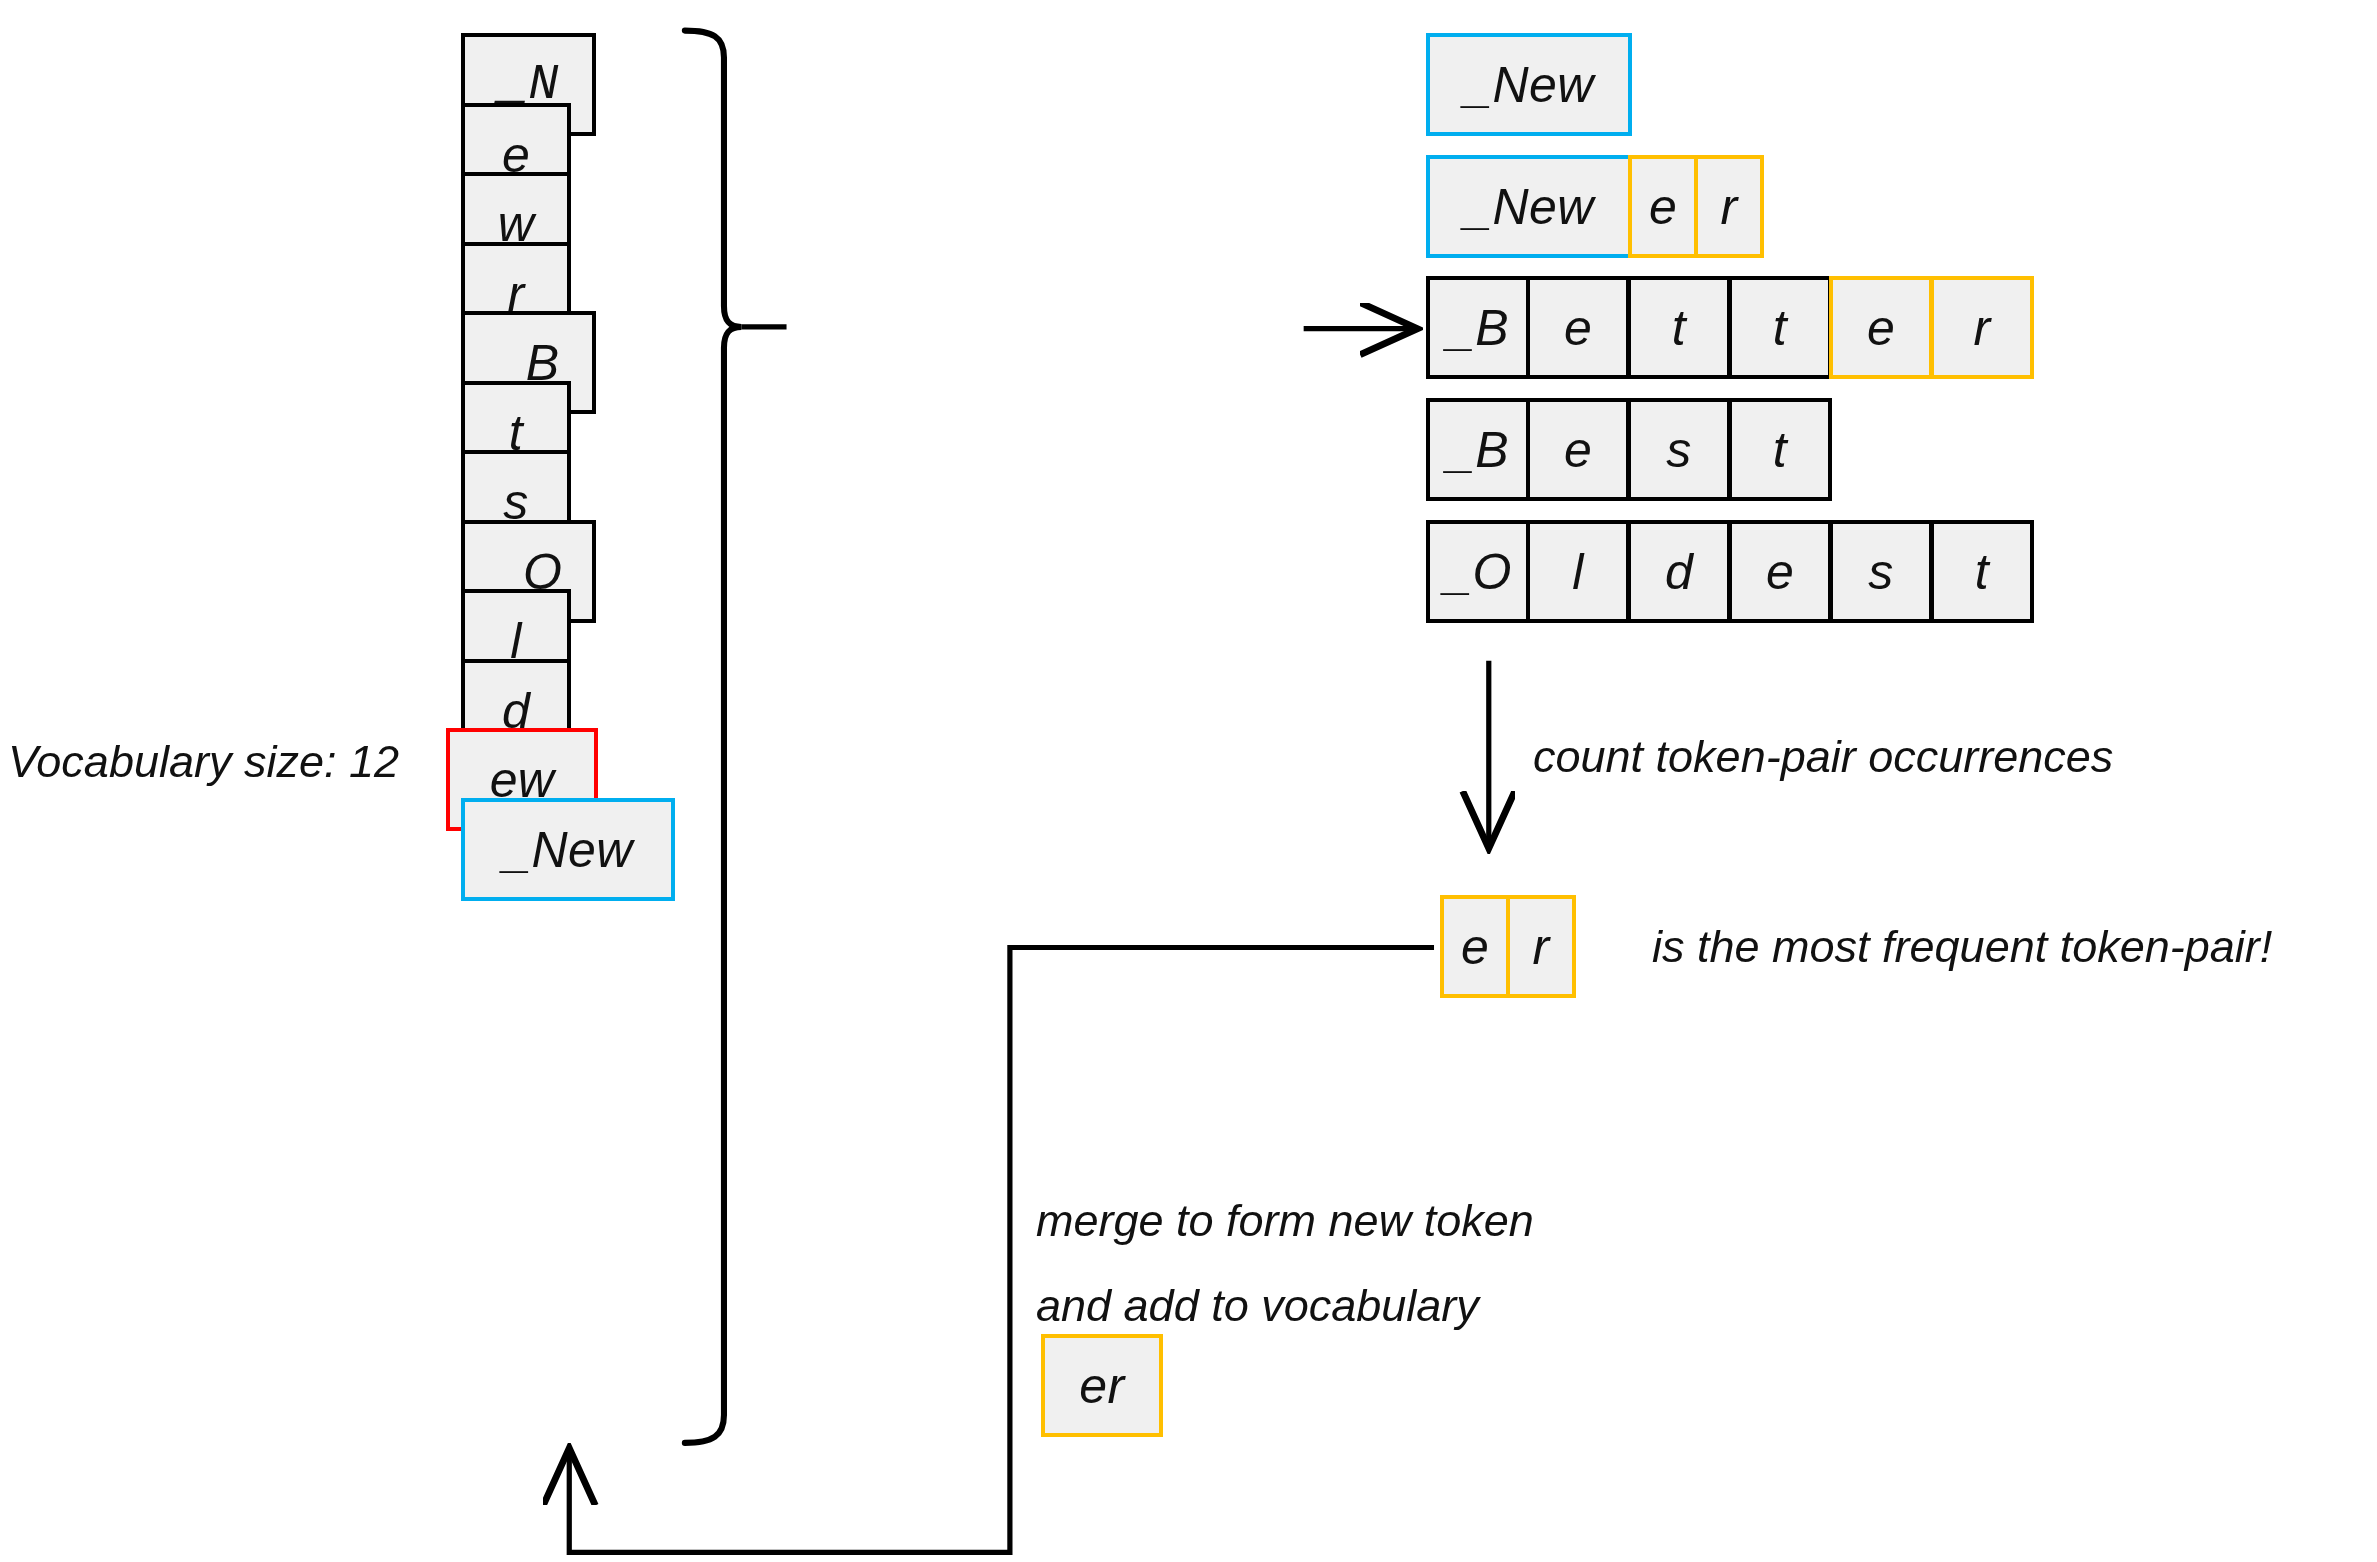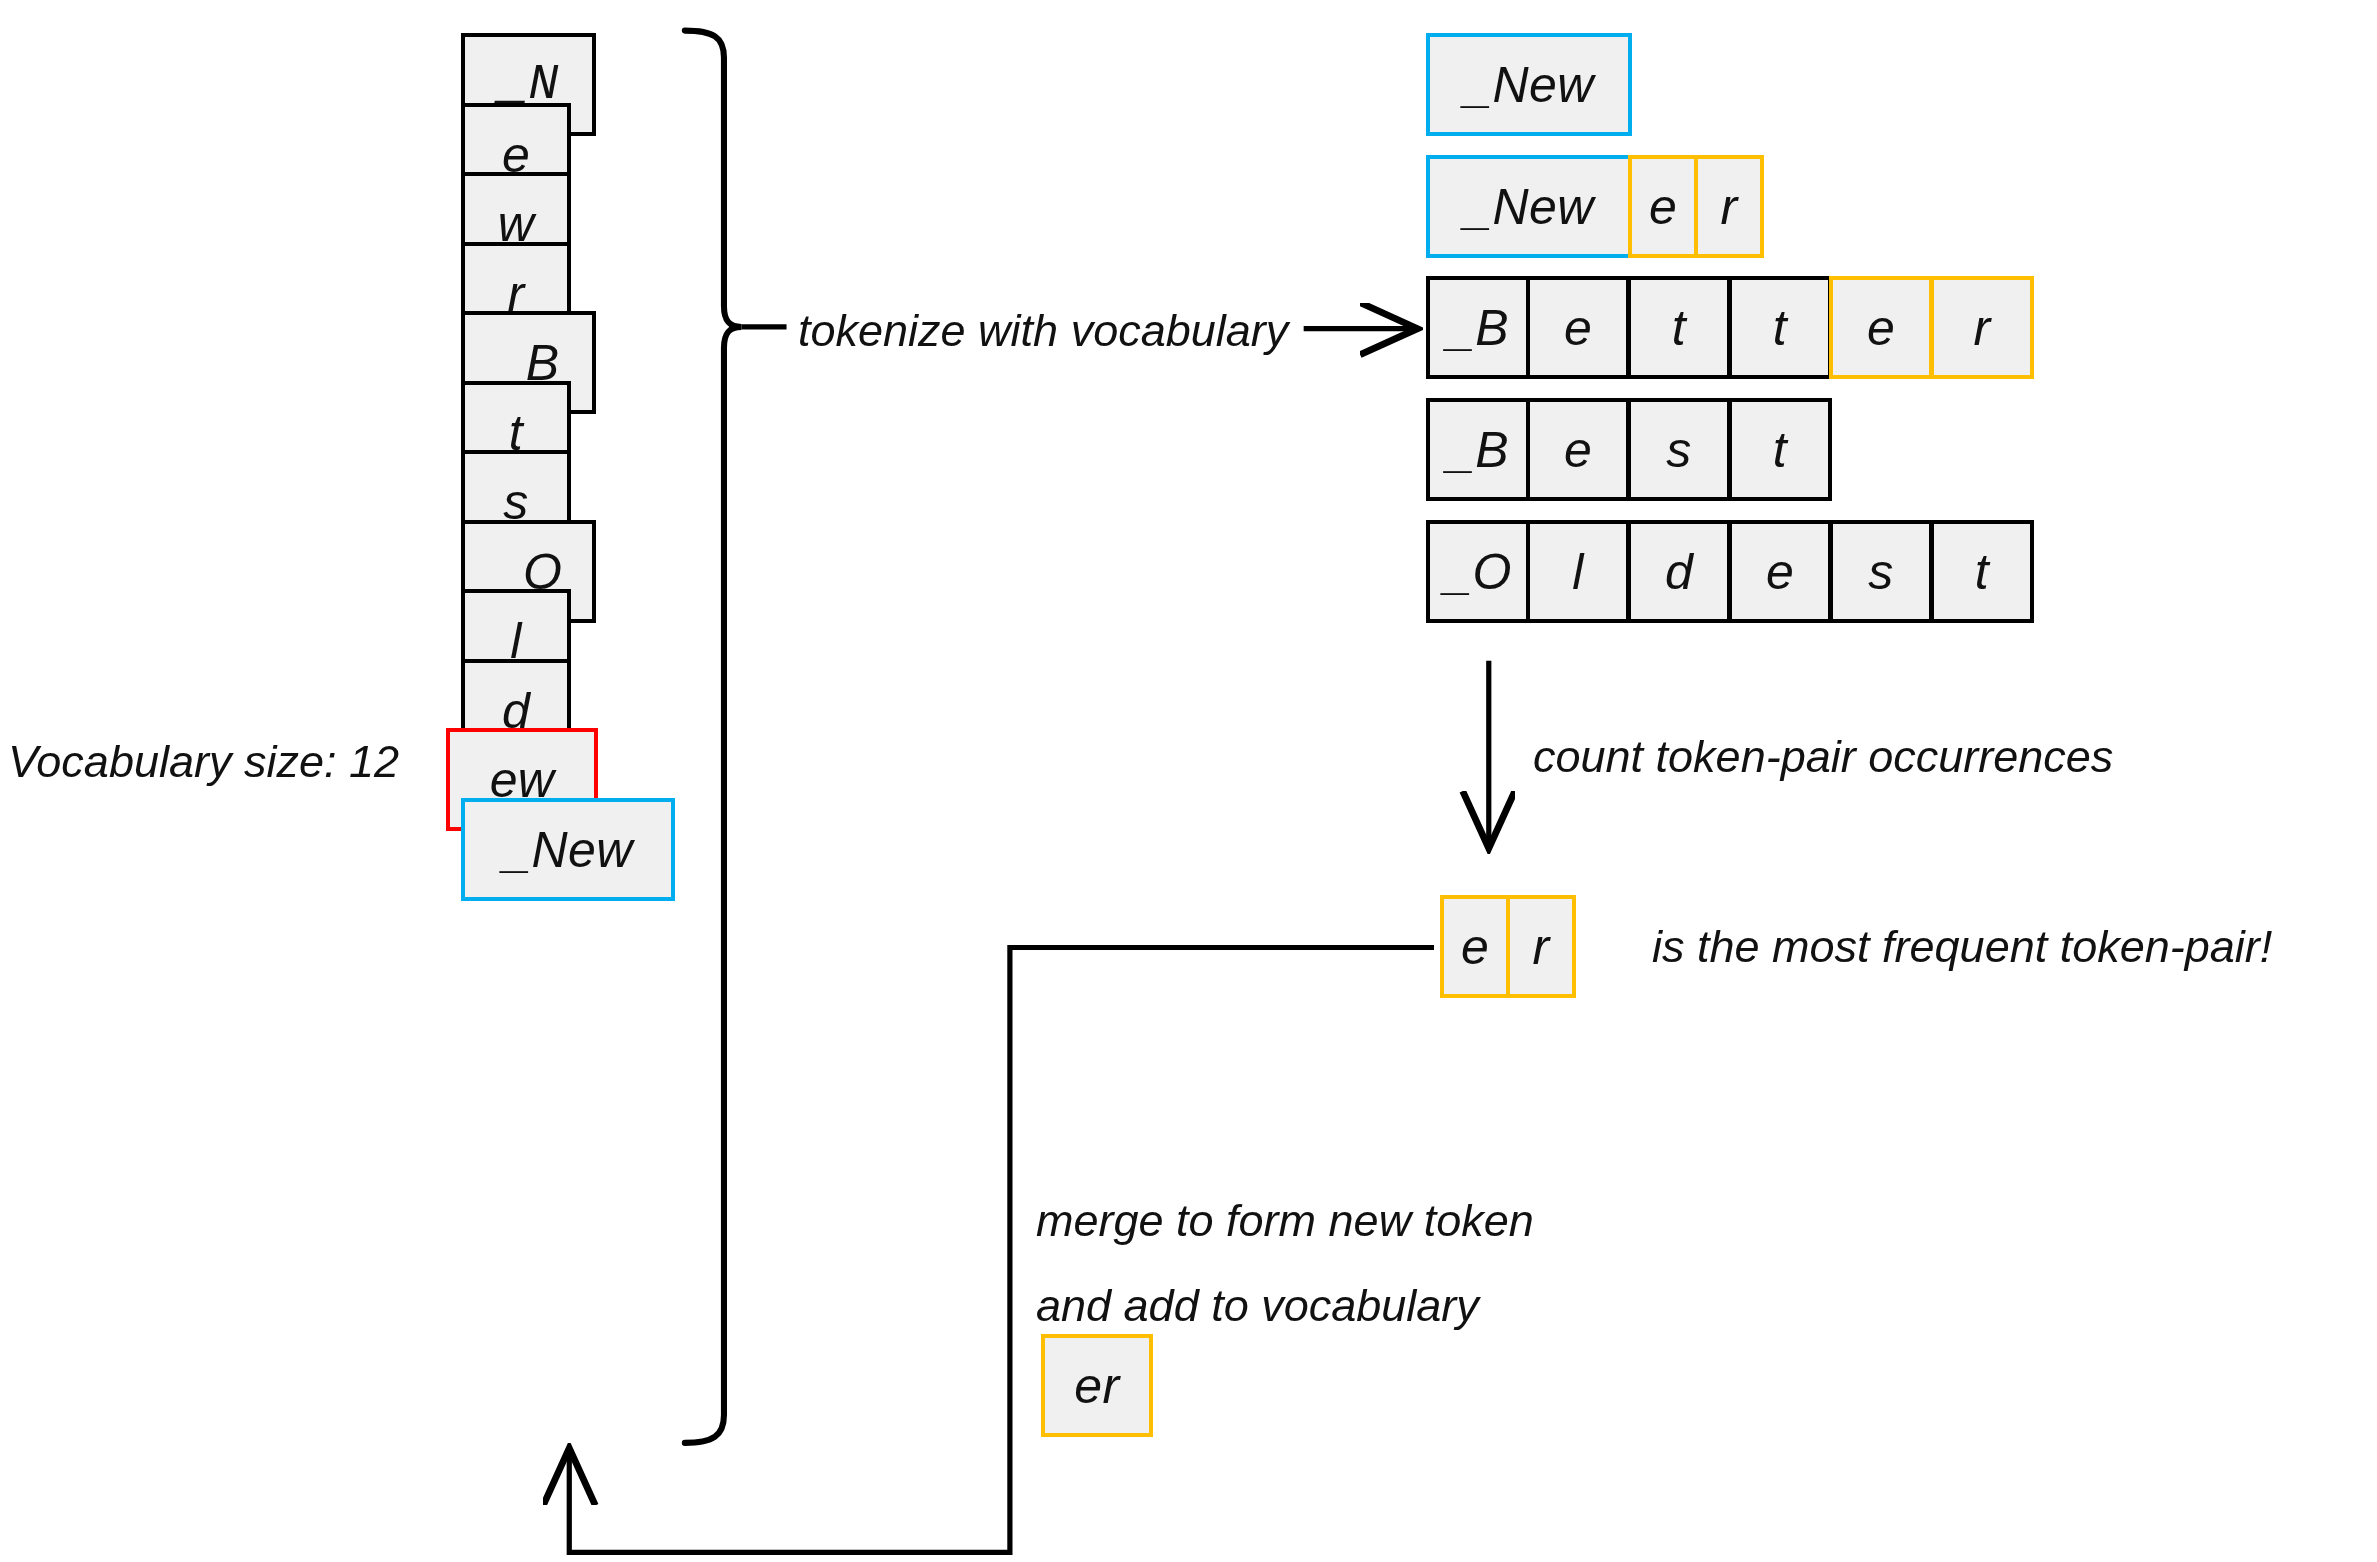--- a/index.html
+++ b/index.html
@@ -128,21 +128,20 @@
 
     <div class="cell" style="left:461px; top:589px; width:110px; height:103px;">l</div>
 
     <div class="cell" style="left:461px; top:659px; width:110px; height:103px;">d</div>
 
     <div class="cell red" style="left:446px; top:728px; width:152px; height:103px;">ew</div>
 
     <div class="cell blue" style="left:461px; top:798px; width:214px; height:103px;">_New</div>
   </div>
 
-  <div class="label" style="left:798px; top:304px;">tokenize with vocabulary</div>
 
   <div>
 
     <div>
       <div class="cell blue" style="left:1426px; top:33px; width:206px; height:103px;">_New</div>
     </div>
 
     <div>
       <div class="cell blue" style="left:1426px; top:155px; width:206px; height:103px;">_New</div>
       <div class="cell orange" style="left:1628px; top:155px; width:70px; height:103px;">e</div>
@@ -179,17 +178,17 @@
 
   <div>
     <div class="cell orange" style="left:1440px; top:895px; width:70px; height:103px;">e</div>
     <div class="cell orange" style="left:1506px; top:895px; width:70px; height:103px;">r</div>
     <div class="label" style="left:1652px; top:920px;">is the most frequent token-pair!</div>
   </div>
 
   <div>
     <div class="label" style="left:1036px; top:1194px;">merge to form new token</div>
     <div class="label" style="left:1036px; top:1248px;margin-top:31px;">and add to vocabulary</div>
-    <div class="cell orange" style="left:1041px; top:1334px; width:112px; height:103px;">er</div>
+    <div class="cell orange" style="left:1041px; top:1334px; width:122px; height:103px;">er</div>
   </div>
 
 </div>
 
 
 </body></html>

